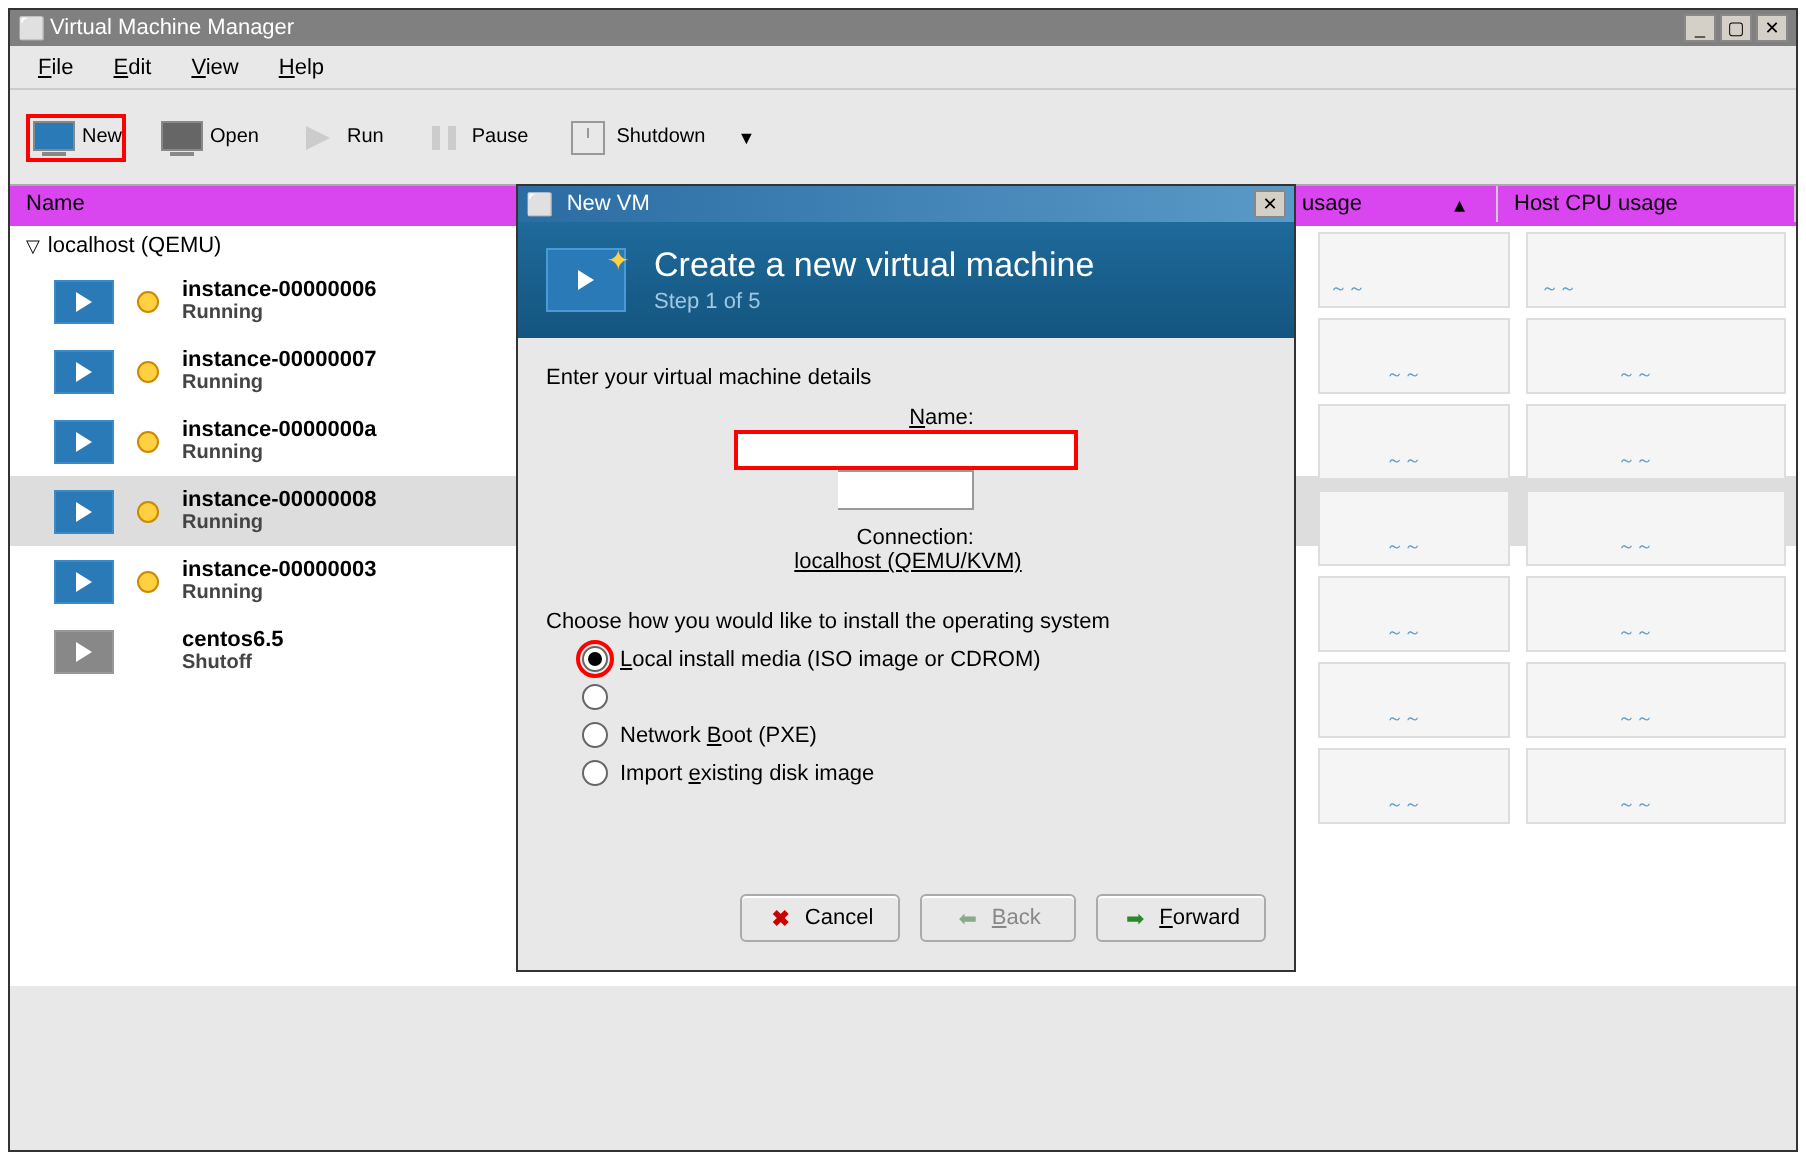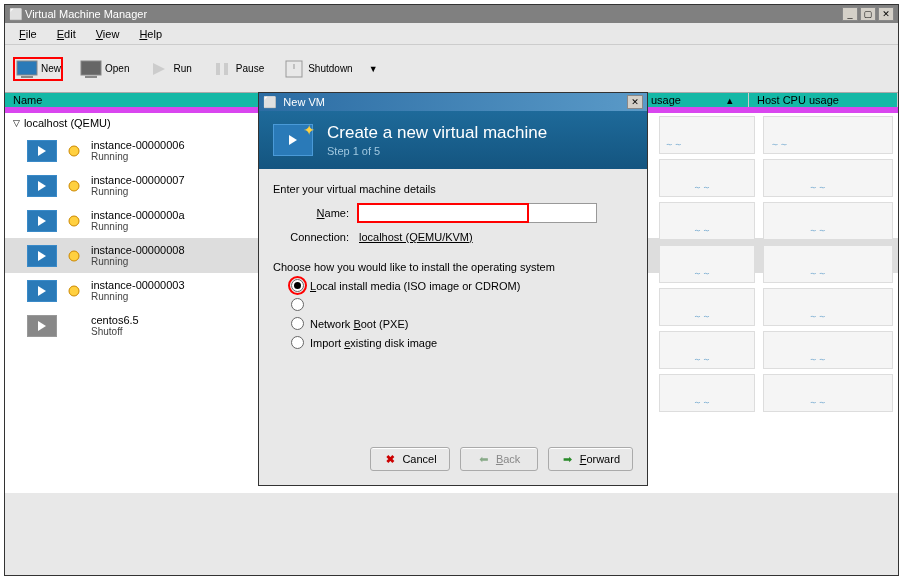--- a/index.html
+++ b/index.html
@@ -17,29 +17,29 @@
     .menu-item { padding: 2px 8px; cursor: pointer; }
     .menu-item span.underline { text-decoration: underline; }
     
     .toolbar { height: 48px; display: flex; align-items: center; padding: 4px 8px; gap: 14px; background: #e8e8e8; border-bottom: 1px solid #aaa; }
     .tool-btn { display: flex; flex-direction: row; align-items: center; gap: 2px; cursor: pointer; padding: 2px; }
     .tool-btn.highlighted { border: 2px solid red; padding: 0; }
     .tool-icon { width: 24px; height: 20px; display: flex; align-items: center; justify-content: center; }
     .tool-label { font-size: 10px; }
     .tool-dropdown { cursor: pointer; font-size: 9px; }
     
-    .list-header { height: 20px; display: flex; background: #14b8a6; border-bottom: 6px solid #d946ef; }
+    .list-header { height: 20px; display: flex; background: #d946ef; border-bottom: 2px solid #d946ef; }
     .list-header-cell { padding: 3px 8px; border-right: 1px solid #ccc; display: flex; align-items: center; }
     .list-header-cell.name { flex: 0 0 638px; }
     .list-header-cell.usage { flex: 0 0 106px; justify-content: flex-start; gap: 46px; }
     .list-header-cell.host { flex: 1; }
     
     .vm-list { background: #fff; height: 380px; overflow: hidden; }
     .vm-group { padding: 4px 8px; display: flex; align-items: center; gap: 4px; }
-    .vm-row { display: flex; align-items: center; padding: 6px 8px 6px 22px; gap: 10px; cursor: pointer; }
+    .vm-row { display: flex; align-items: center; padding: 6px 8px 6px 22px; gap: 10px; cursor: pointer; font-weight: bold; }
     .vm-row.selected { background: #ddd; }
     .vm-icon-lg { width: 30px; height: 22px; background: #2a7ab8; border: 1px solid #3a8ac8; display: flex; align-items: center; justify-content: center; }
     .vm-icon-lg.off { background: #888; border-color: #999; }
     .vm-icon-sm { width: 14px; height: 14px; }
     .vm-text { display: flex; flex-direction: column; }
     .vm-name { font-size: 11px; }
     .vm-state { font-size: 10px; color: #444; }
     
     .usage-cells { display: flex; position: absolute; right: 1px; top: 109px; flex-direction: column; }
     .usage-row { display: flex; height: 43px; }
@@ -53,21 +53,21 @@
     .dialog-titlebar { background: linear-gradient(to right, #2b6ca3, #5a9ac8); height: 18px; display: flex; align-items: center; padding: 0 4px; color: #fff; font-family: monospace; font-size: 11px; }
     .dialog-close { margin-left: auto; width: 16px; height: 14px; background: #d4d0c8; border: 1px solid #888; display: flex; align-items: center; justify-content: center; font-size: 9px; color: #000; cursor: pointer; }
     .dialog-header { background: linear-gradient(to bottom, #1e6a9a, #145580); height: 58px; display: flex; align-items: center; padding: 8px 14px; gap: 14px; }
     .dialog-header-icon { width: 40px; height: 32px; background: #2a7ab8; border: 1px solid #4a9ad8; display: flex; align-items: center; justify-content: center; position: relative; }
     .dialog-header-icon .star { position: absolute; top: -3px; right: -3px; color: #ffd040; font-size: 14px; }
     .dialog-header-text h3 { color: #fff; font-size: 17px; font-weight: normal; }
     .dialog-header-text p { color: #a0c8e0; font-size: 11px; margin-top: 2px; }
     
     .dialog-body { padding: 14px; }
     .dialog-section { margin-bottom: 18px; }
-    .form-row { display: flex; align-items: center; margin: 8px 0; }
+    .form-row { display: flex; align-items: center; margin: 8px 0; flex-direction: column; }
     .form-label { width: 84px; text-align: right; padding-right: 8px; }
     .form-input { width: 240px; height: 20px; border: 1px solid #999; background: #fff; padding: 0 4px; }
     .form-input.highlighted { border: 2px solid red; width: 172px; }
     .form-value { padding-left: 2px; text-decoration: underline; }
     
     .radio-group { padding-left: 18px; }
     .radio-row { display: flex; align-items: center; gap: 6px; margin: 6px 0; cursor: pointer; }
     .radio { width: 13px; height: 13px; border: 1px solid #666; border-radius: 50%; display: flex; align-items: center; justify-content: center; background: #fff; }
     .radio.checked::after { content: ''; width: 7px; height: 7px; background: #000; border-radius: 50%; }
     .radio-row.highlighted .radio { outline: 2px solid red; outline-offset: 1px; }

